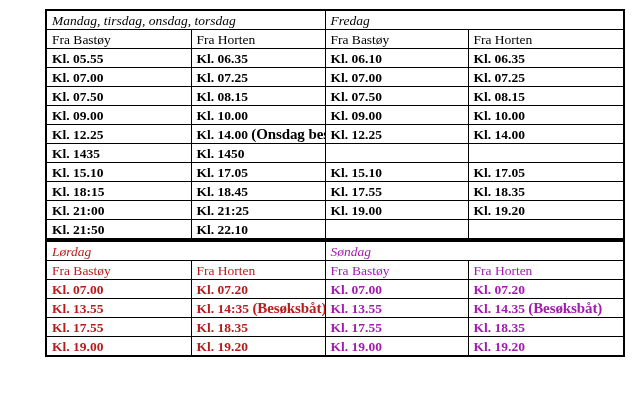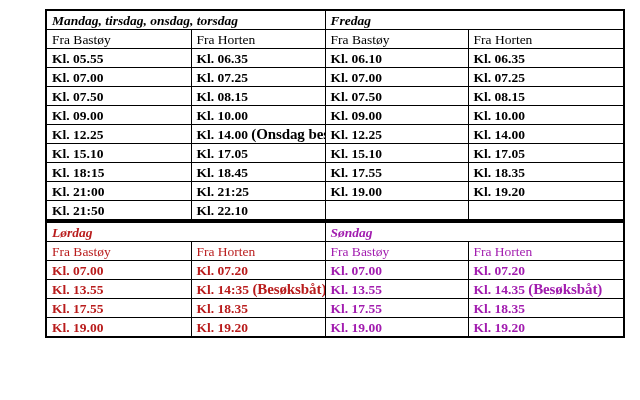--- a/index.html
+++ b/index.html
@@ -44,21 +44,21 @@
     overflow: hidden;
   }
 
   
   table.timetable {
     border: 2px solid #000000;
   }
 
   
   td.day-banner {
-    font-weight: bold;
+    font-weight: normal;
     font-style: italic;
     font-size: 14.5px;
     height: 21px;
     line-height: 20px;
     margin-left: 23px;
   }
 
   
   td.route-head {
     font-size: 14.5px;
@@ -135,20 +135,26 @@
         <td class="time clr-black">Kl. 09.00</td>
         <td class="time clr-black">Kl. 10.00</td>
       </tr>
       <tr class="time-row">
         <td class="time clr-black">Kl. 12.25</td>
         <td class="time clr-black"><span>Kl. 14.00</span> <span class="note">(Onsdag besøk)</span></td>
         <td class="time clr-black">Kl. 12.25</td>
         <td class="time clr-black">Kl. 14.00</td>
       </tr>
       <tr class="time-row">
+        <td class="time clr-black">Kl. 1435</td>
+        <td class="time clr-black">Kl. 1450</td>
+        <td class="time empty clr-black"></td>
+        <td class="time empty clr-black"></td>
+      </tr>
+      <tr class="time-row">
         <td class="time clr-black">Kl. 15.10</td>
         <td class="time clr-black">Kl. 17.05</td>
         <td class="time clr-black">Kl. 15.10</td>
         <td class="time clr-black">Kl. 17.05</td>
       </tr>
       <tr class="time-row">
         <td class="time clr-black">Kl. 18:15</td>
         <td class="time clr-black">Kl. 18.45</td>
         <td class="time clr-black">Kl. 17.55</td>
         <td class="time clr-black">Kl. 18.35</td>

